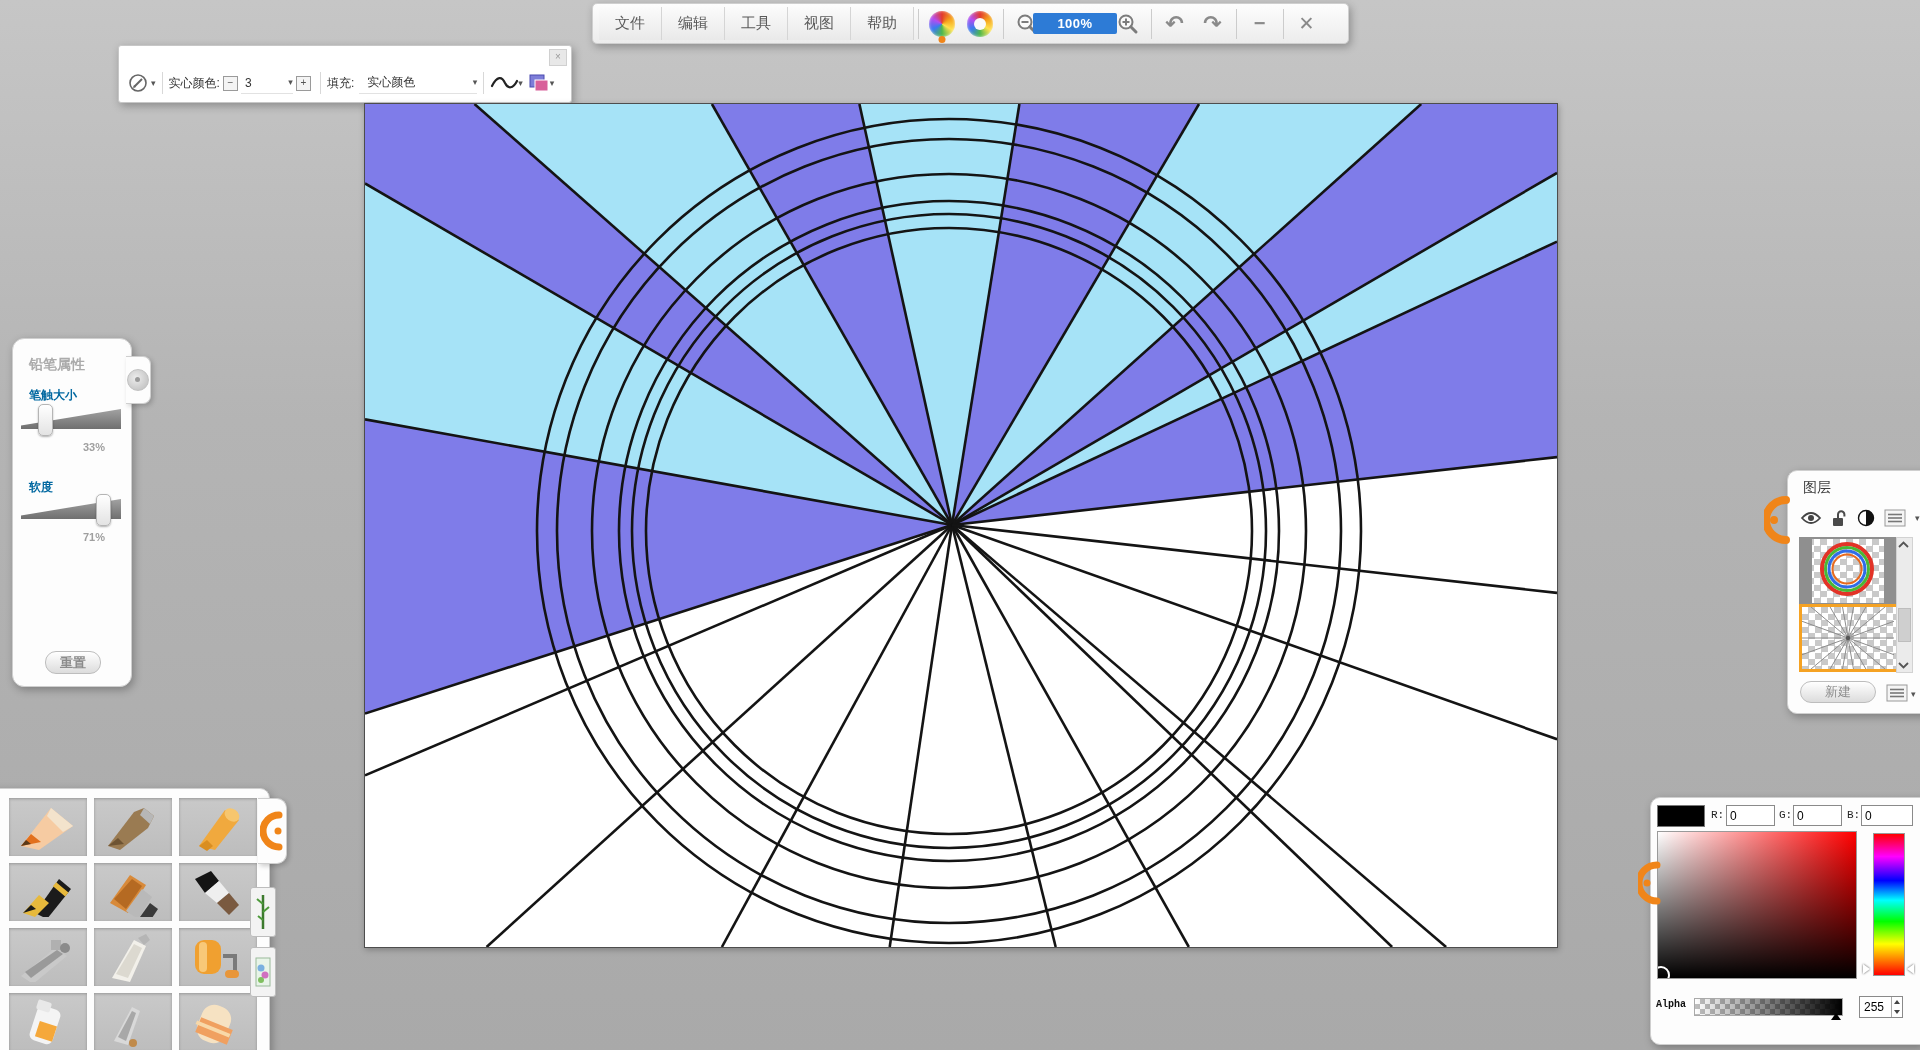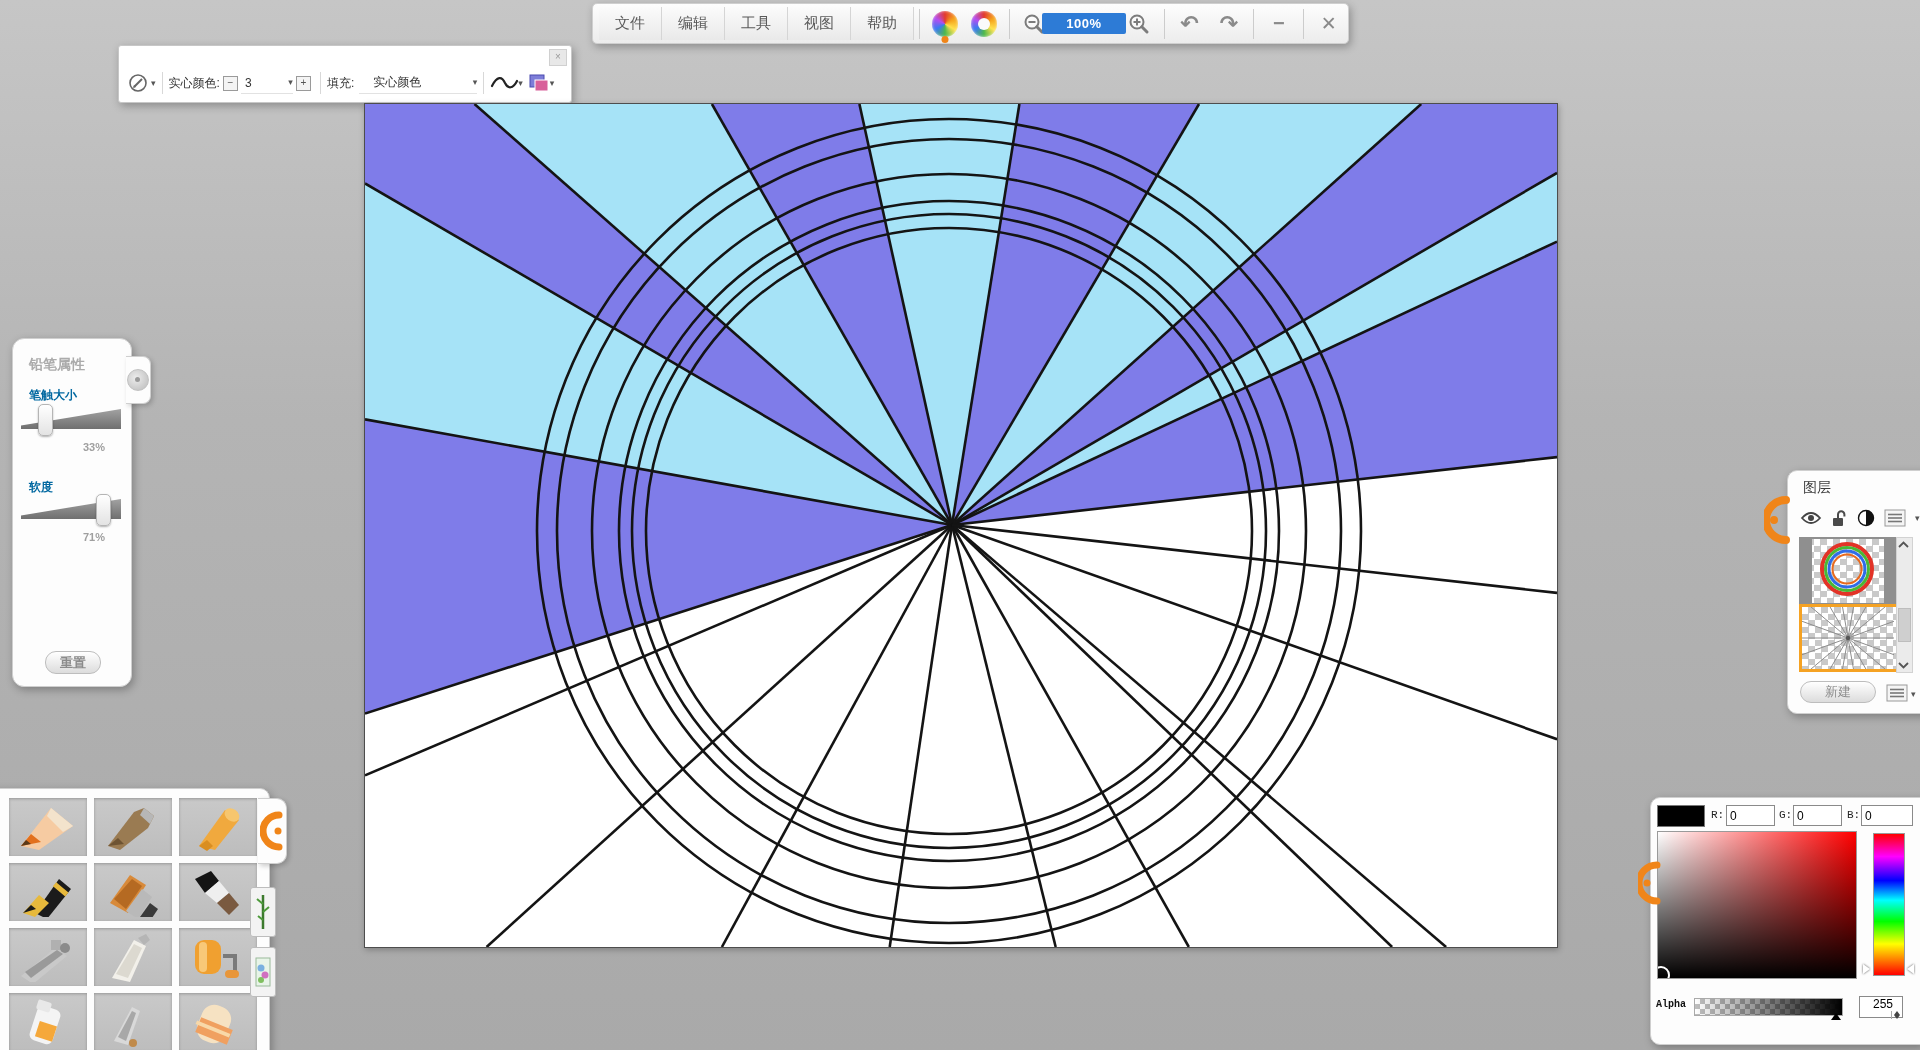--- a/index.html
+++ b/index.html
@@ -1,21 +1,21 @@
 <!DOCTYPE html>
 <html><head>
 <meta charset="utf-8">
 <style>
   html,body{margin:0;padding:0;}
   body{width:1920px;height:1050px;overflow:hidden;
        font-family:"Liberation Sans","DejaVu Sans",sans-serif;
        background:linear-gradient(180deg,#c6c6c6 0%,#b4b4b4 40%,#a9a9a9 100%);}
   #screen{position:relative;width:1920px;height:1050px;overflow:hidden;}
   .panel{position:absolute;background:#fdfdfd;border:1px solid #cfcfcf;
-         box-shadow:2px 3px 9px rgba(0,0,0,.28);justify-content:space-between;}
+         box-shadow:2px 3px 9px rgba(0,0,0,.28);}
   .caret{font-size:9px;color:#555;line-height:1;}
   
   #topbar{left:592px;top:3px;width:755px;height:39px;border-radius:5px;
           background:linear-gradient(#fdfdfd,#ececec);display:flex;align-items:center;}
   .menu-btn{height:33px;min-width:62px;margin-top:0;display:flex;align-items:center;justify-content:center;
             font-size:15px;color:#5a5a5a;border-right:1px solid #d5d5d5;
             background:linear-gradient(#fbfbfb,#e9e9e9);cursor:default;}
   .tb-sep{width:1px;height:30px;background:#cccccc;margin:0 4px;}
   .tb-btn{width:38px;height:33px;display:flex;align-items:center;justify-content:center;position:relative;}
   .ball{width:26px;height:26px;border-radius:50%;
@@ -80,21 +80,21 @@
   #sv-marker{position:absolute;left:-6px;bottom:-6px;width:14px;height:14px;border:2px solid #ffffff;border-radius:50%;}
   #hue-bar{position:absolute;left:222px;top:35px;width:30px;height:141px;border:1px solid #9a9a9a;
            background:linear-gradient(to bottom,#f00 0%,#f0f 16%,#00f 33%,#0ff 47%,#0f0 62%,#ff0 78%,#f00 100%);}
   .hue-marker{position:absolute;width:0;height:0;border-top:5px solid transparent;border-bottom:5px solid transparent;}
   #alpha-track{position:absolute;left:43px;top:200px;width:147px;height:16px;border:1px solid #aaaaaa;
                background:linear-gradient(to right,rgba(0,0,0,0),#000),repeating-conic-gradient(#bfbfbf 0% 25%,#ffffff 0% 50%);
                background-size:auto,10px 10px;}
   #alpha-label{position:absolute;left:5px;top:201px;font-size:10px;color:#111;
                font-family:"Liberation Mono","DejaVu Sans Mono",monospace;font-weight:bold;}
   #alpha-box{position:absolute;left:208px;top:198px;width:42px;height:20px;border:1px solid #8a8a8a;background:#fff;
-             font-size:12px;display:flex;align-items:center;flex-direction:column;}
+             font-size:12px;display:flex;align-items:center;}
   .spin{display:flex;flex-direction:column;margin-left:auto;border-left:1px solid #aaa;height:100%;justify-content:space-around;padding:0 2px;}
   .tri-up{width:0;height:0;border-left:3px solid transparent;border-right:3px solid transparent;border-bottom:4px solid #444;}
   .tri-down{width:0;height:0;border-left:3px solid transparent;border-right:3px solid transparent;border-top:4px solid #444;}
   .crescent{position:absolute;}
 </style>
 </head>
 <body>
 
 <div id="screen">
 
@@ -164,21 +164,21 @@
       <span>实心颜色:</span>
       <div class="mini-btn">−</div>
       <div class="combo" style="width:52px;height:20px;">
         <span style="margin-left:4px;">3</span>
         <span class="caret" style="margin-left:auto;">▾</span>
       </div>
       <div class="mini-btn">+</div>
       <div class="vsep"></div>
       <span>填充:</span>
       <div class="combo" style="width:118px;height:20px;margin-left:5px;">
-        <span style="margin-left:14px;">实心颜色</span>
+        <span style="margin-left:8px;">实心颜色</span>
         <span class="caret" style="margin-left:auto;">▾</span>
       </div>
       <div class="vsep"></div>
       <svg width="28" height="18">
         <path d="M2,12 C7,2 12,2 15,9 C18,15 23,15 27,7" fill="none" stroke="#222" stroke-width="2.2" stroke-linecap="round"></path>
       </svg>
       <span class="caret">▾</span>
       <svg width="22" height="20" style="margin-left:5px;">
         <rect x="2" y="2" width="14" height="12" fill="#7d7dd8" stroke="#4b4bb0"></rect>
         <rect x="7" y="7" width="13" height="11" fill="#d8609a" stroke="#ffffff"></rect>

